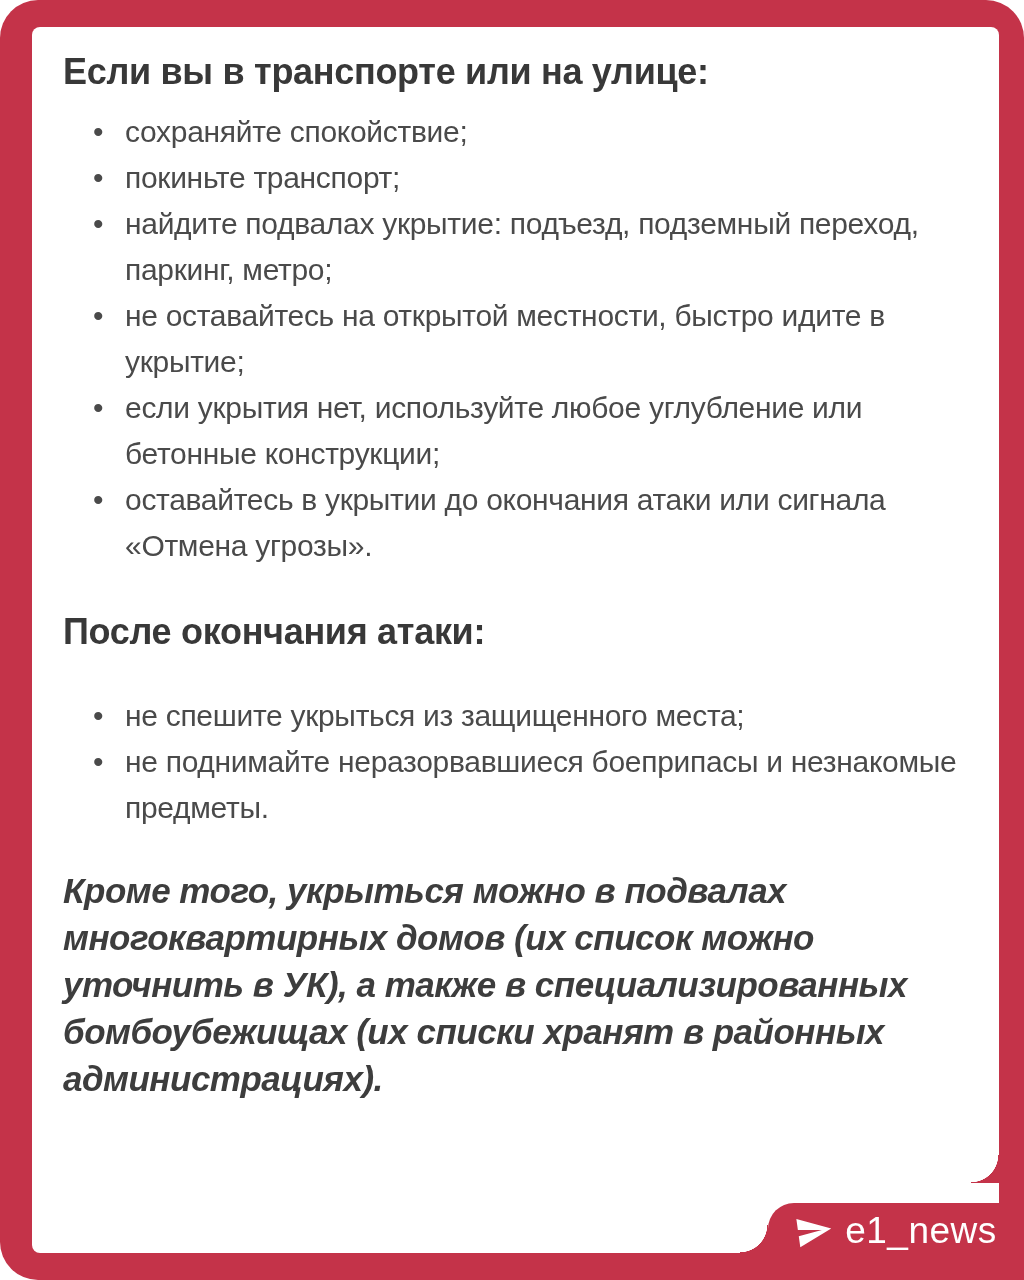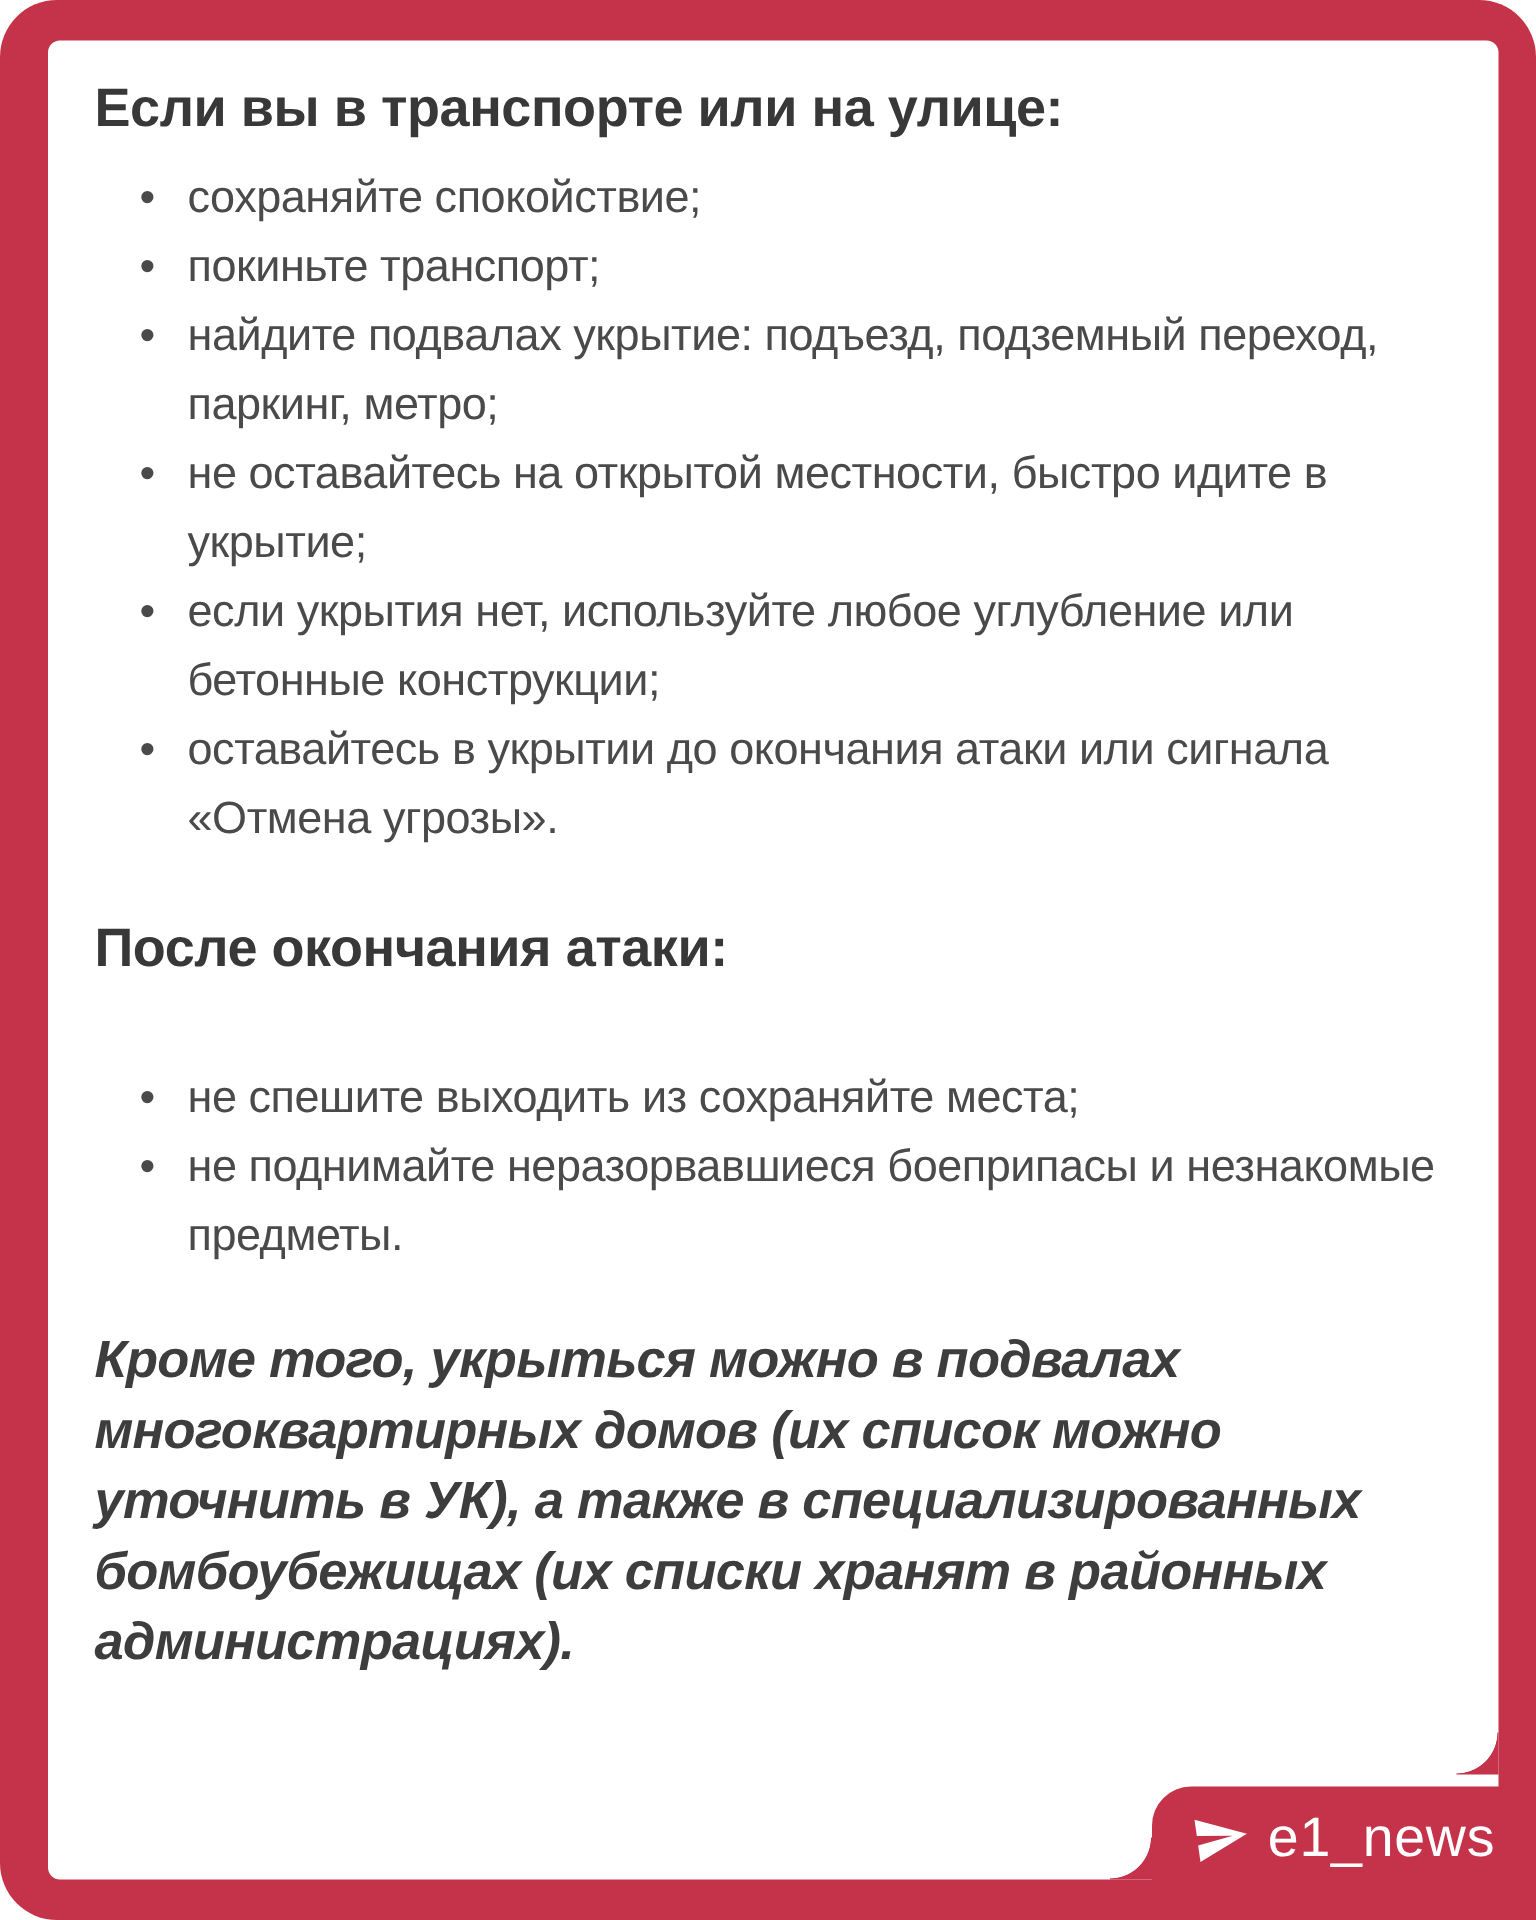--- a/index.html
+++ b/index.html
@@ -29,21 +29,21 @@
   .content{
     position:absolute;inset:0;
     padding:24px 30px 0 31px;
   }
   .section-heading{
     margin:0 0 16px 0;
     font-size:36px;line-height:42px;font-weight:700;
     color:var(--heading-text);
     letter-spacing:-0.3px;
   }
-  .section-heading.second{margin-top:42px;margin-bottom:56px;}
+  .section-heading.second{margin-top:42px;margin-bottom:40px;}
   ul.blist{
     margin:0;padding:0 0 0 30px;list-style:none;
   }
   ul.blist li{
     position:relative;
     padding-left:32px;
     font-size:30px;line-height:46px;
     color:var(--body-text);
     letter-spacing:-0.3px;
     max-width:876px;
@@ -57,21 +57,21 @@
   .note{
     margin:36px 0 0 0;
     font-size:35px;line-height:47px;
     font-weight:700;font-style:italic;
     color:var(--note-text);
     letter-spacing:-0.5px;
     max-width:906px;
   }
   .badge{
     position:absolute;right:0;bottom:0;
-    width:256px;height:89px;
+    width:256px;height:77px;
     background:var(--accent-red);
     border-top-left-radius:26px;
     display:flex;align-items:center;justify-content:center;
     gap:12px;
     padding-bottom:22px;
     color:var(--badge-text);
     cursor:pointer;
   }
   .badge .channel{
     font-size:37px;font-weight:400;letter-spacing:0.5px;
@@ -103,21 +103,21 @@
         <li>покиньте транспорт;</li>
         <li>найдите подвалах укрытие: подъезд, подземный переход, паркинг, метро;</li>
         <li>не оставайтесь на открытой местности, быстро идите в укрытие;</li>
         <li>если укрытия нет, используйте любое углубление или бетонные конструкции;</li>
         <li>оставайтесь в укрытии до окончания атаки или сигнала «Отмена угрозы».</li>
       </ul>
 
       <h2 class="section-heading second">После окончания атаки:</h2>
 
       <ul class="blist">
-        <li>не спешите выходить из сохраняйте места;</li>
+        <li>не спешите укрыться из защищенного места;</li>
         <li>не поднимайте неразорвавшиеся боеприпасы и незнакомые предметы.</li>
       </ul>
 
       <p class="note">Кроме того, укрыться можно в подвалах многоквартирных домов (их список можно уточнить в УК), а также в специализированных бомбоубежищах (их списки хранят в районных администрациях).</p>
 
     </div>
   </div>
 
   <div class="fillet fillet-tr"></div>
   <div class="fillet fillet-bl"></div>

